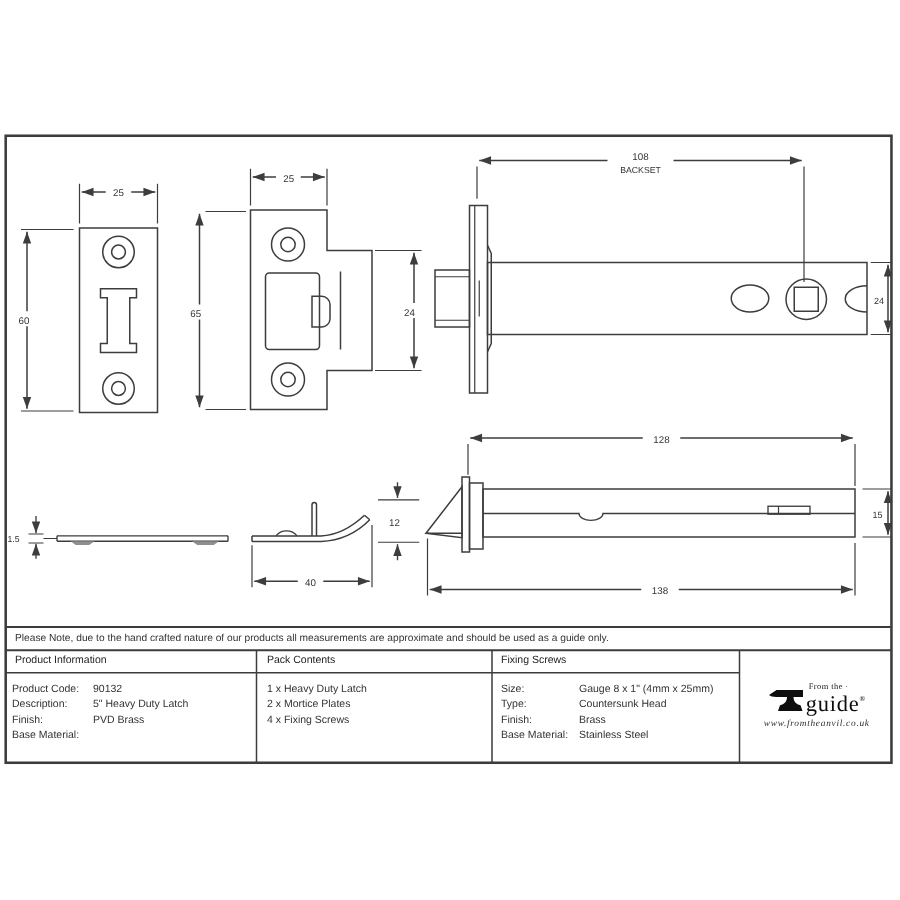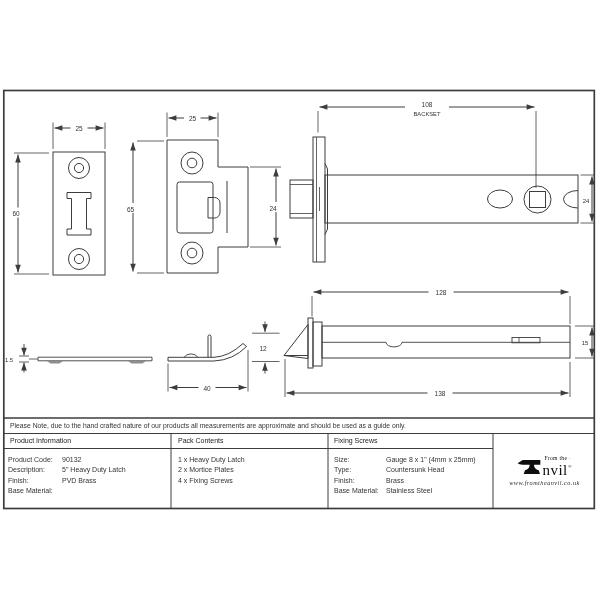--- a/index.html
+++ b/index.html
@@ -216,19 +216,19 @@
     </div>
   </div>
 
   <div class="brand">
     <div class="brand-row">
       <svg class="anvil-glyph" width="24" height="18" viewBox="0 0 36 26">
         <path d="M1,7.5 L8.5,2.5 H35 V9.5 H25.5 C25.5,13.8 28,16.8 32.5,17.8 L34.5,23.5 H10 L12,17.8 C16.5,16.8 19,13.8 19,9.5 H8.5 C5,9.5 2.2,8.8 1,7.5 Z" fill="#0e0e0e"></path>
       </svg>
       <div class="brand-text">
         <div class="fromthe"><span>From the</span> <span class="dot">·</span></div>
-        <div class="nvil"><span>nvil</span><sup>®</sup></div>
+        <div class="nvil"><span>guide</span><sup>®</sup></div>
       </div>
     </div>
     <div class="site">www.fromtheanvil.co.uk</div>
   </div>
 
 </div>
 
 </body></html>

